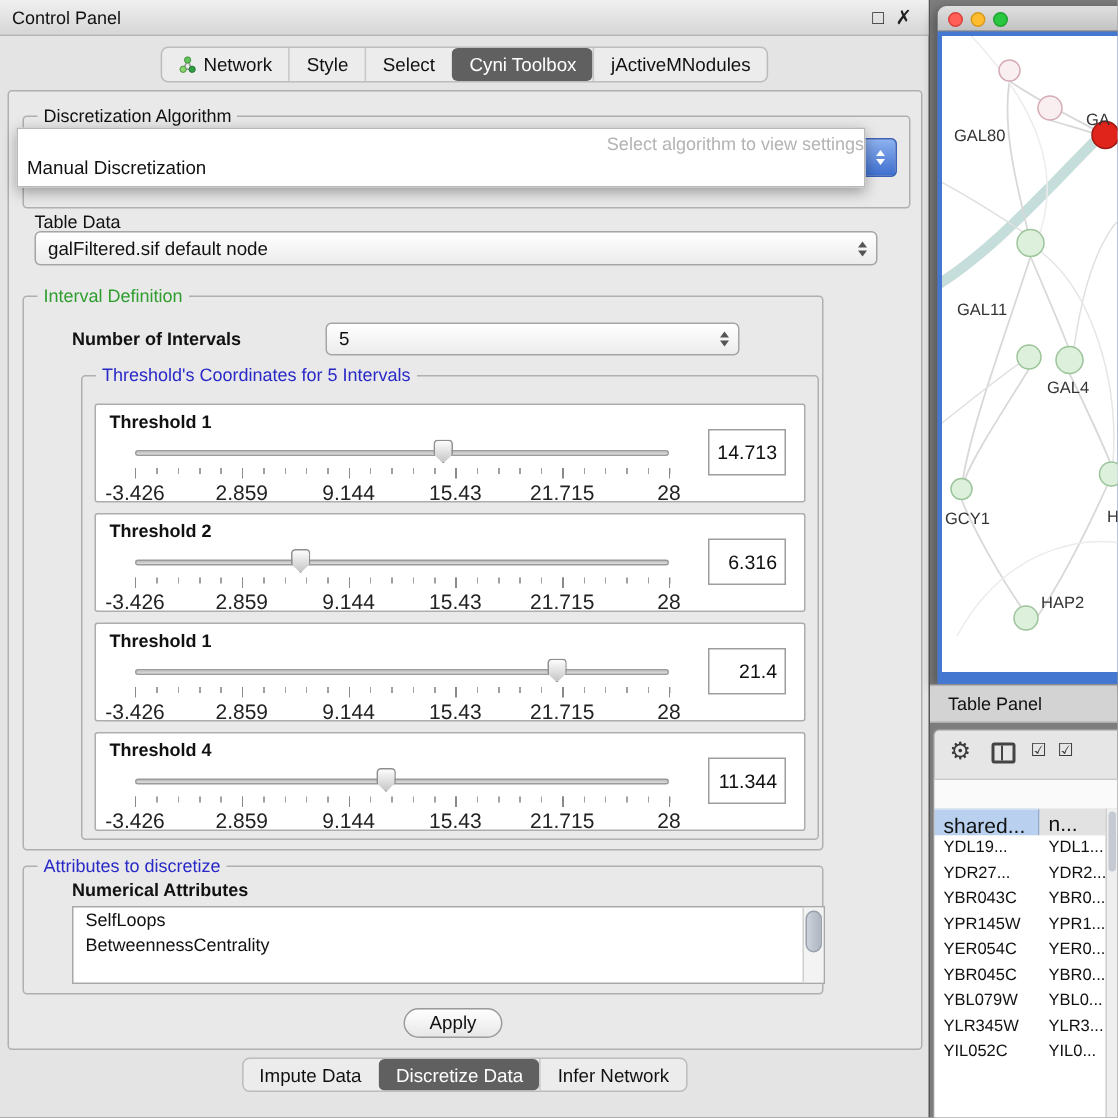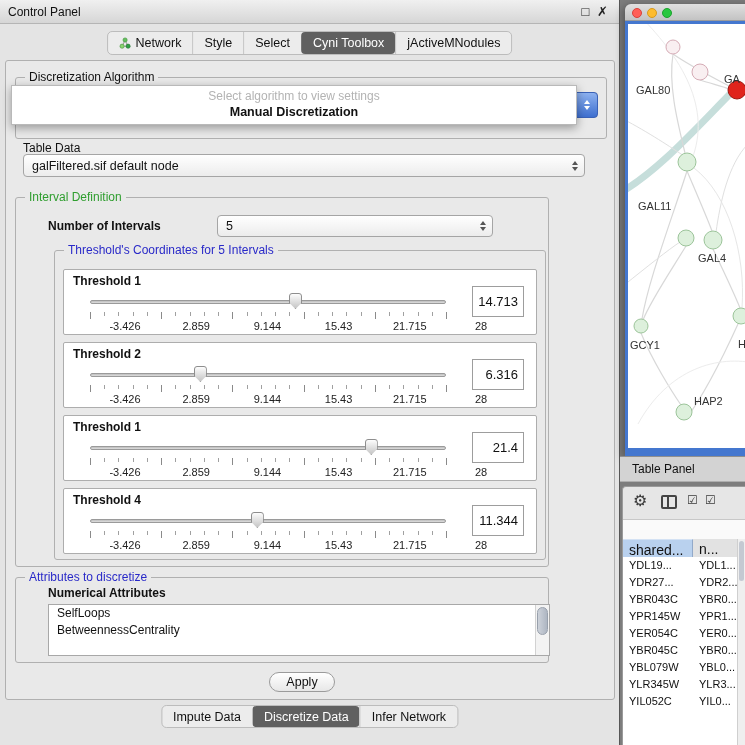--- a/index.html
+++ b/index.html
@@ -49,44 +49,44 @@
         background:linear-gradient(#8db1ef,#3e6fcf); border:1px solid #3a62b8;
         border-radius:0 4px 4px 0; display:flex; flex-direction:column; align-items:center;
         justify-content:center; }
   .combo-cap .arr-up { border-bottom-color:#fff; margin-bottom:2.5px; }
   .combo-cap .arr-dn { border-top-color:#fff; }
 
   
   .algo-popup { position:absolute; left:5px; top:24px; width:566px; background:#fff;
         border:1px solid #b9b9b9; box-shadow:0 3px 9px rgba(0,0,0,.35); z-index:50;
         padding-bottom:3px; }
-  .popup-prompt { font-size:12px; color:#b3b3b3; text-align:center; padding:3px 0 1px; }
+  .popup-prompt { font-size:12px; color:#b3b3b3; text-align:right; padding:3px 0 1px; }
   .popup-item { font-size:12.5px; padding:1px 6px 2px; }
-  .popup-item.hl { font-weight:bold;text-align:center; }
+  .popup-item.hl { font-weight:normal; }
 
   .plain-label { position:absolute; font-size:12px; }
   .bold-label  { position:absolute; font-size:12px; font-weight:bold; }
 
   
   .thresh-box { position:absolute; left:8px; width:474px; height:66px;
         border:1px solid #adadad; background:#ffffff; border-radius:2px; }
   .thresh-label { position:absolute; left:9px; top:4px; font-size:12px; font-weight:bold; }
   .slider-zone { position:absolute; left:26px; top:20px; width:356px; height:20px; }
   .track { position:absolute; left:0; top:10px; width:356px; height:4px;
         background:linear-gradient(#bdbdbd,#dedede); border:1px solid #9a9a9a; border-radius:2px; }
   .thumb { position:absolute; top:3px; width:13px; height:16px;
         background:linear-gradient(#fdfdfd,#c6c6c6); border:1px solid #8e8e8e;
         border-radius:3px 3px 2px 2px;
         clip-path:polygon(0 0,100% 0,100% 60%,50% 100%,0 60%); }
   .ticks-major { position:absolute; left:26px; top:42px; width:357px; height:7px;
         background:repeating-linear-gradient(90deg,#8a8a8a 0 1px,transparent 1px 71.2px); }
   .ticks-minor { position:absolute; left:26px; top:42px; width:357px; height:4px;
         background:repeating-linear-gradient(90deg,#a0a0a0 0 1px,transparent 1px 14.24px); }
   .scale-labels { position:absolute; left:26px; top:50px; width:356px; height:11px;
-        font-size:11px; color:#222;margin-left:35px; }
+        font-size:14px; color:#222; }
   .scale-labels span { position:absolute; transform:translateX(-50%); white-space:nowrap; }
   .value-box { position:absolute; right:12px; top:16px; width:52px; height:31px;
         background:#fff; border:1px solid #9d9d9d; font-size:13px; text-align:right;
         line-height:29px; padding-right:5px; }
 
   
   .listbox { position:absolute; left:32px; top:26px; width:502px; height:52px;
         background:#fff; border:1px solid #a8a8a8; overflow:hidden; }
   .list-item { font-size:12px; line-height:17px; padding-left:8px; white-space:nowrap; }
   .list-scroll { position:absolute; right:0; top:0; bottom:0; width:14px;

